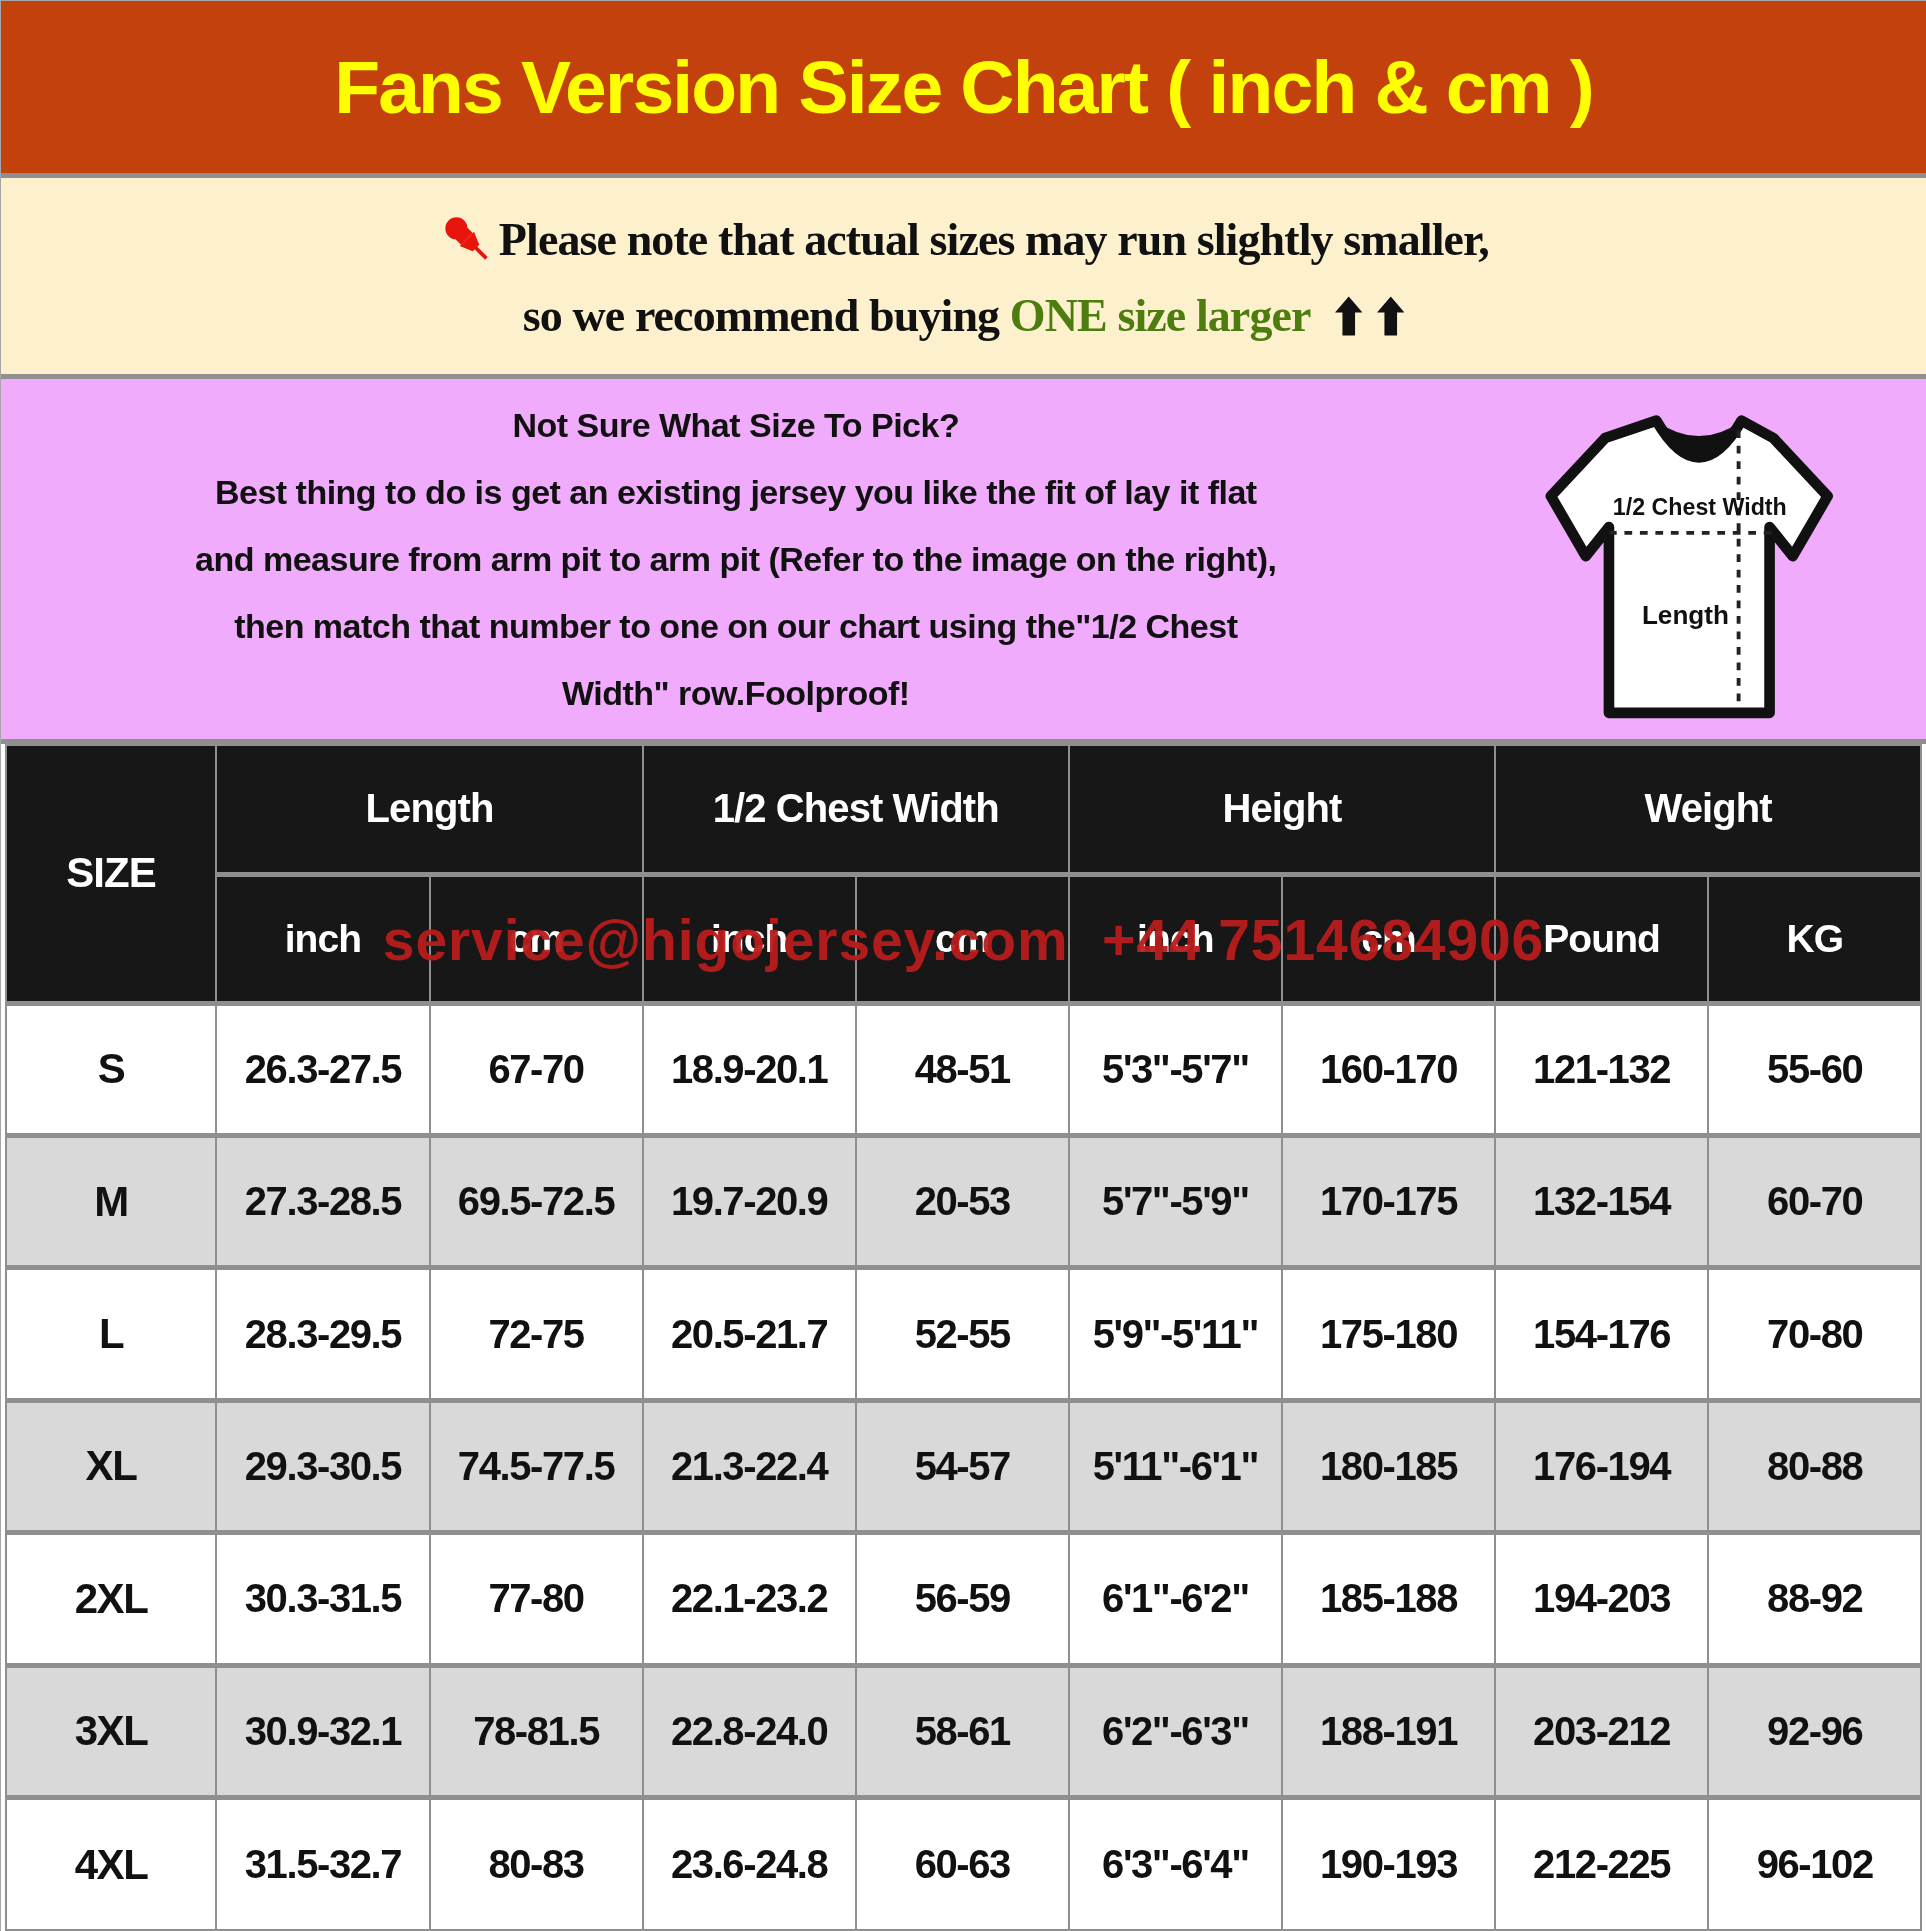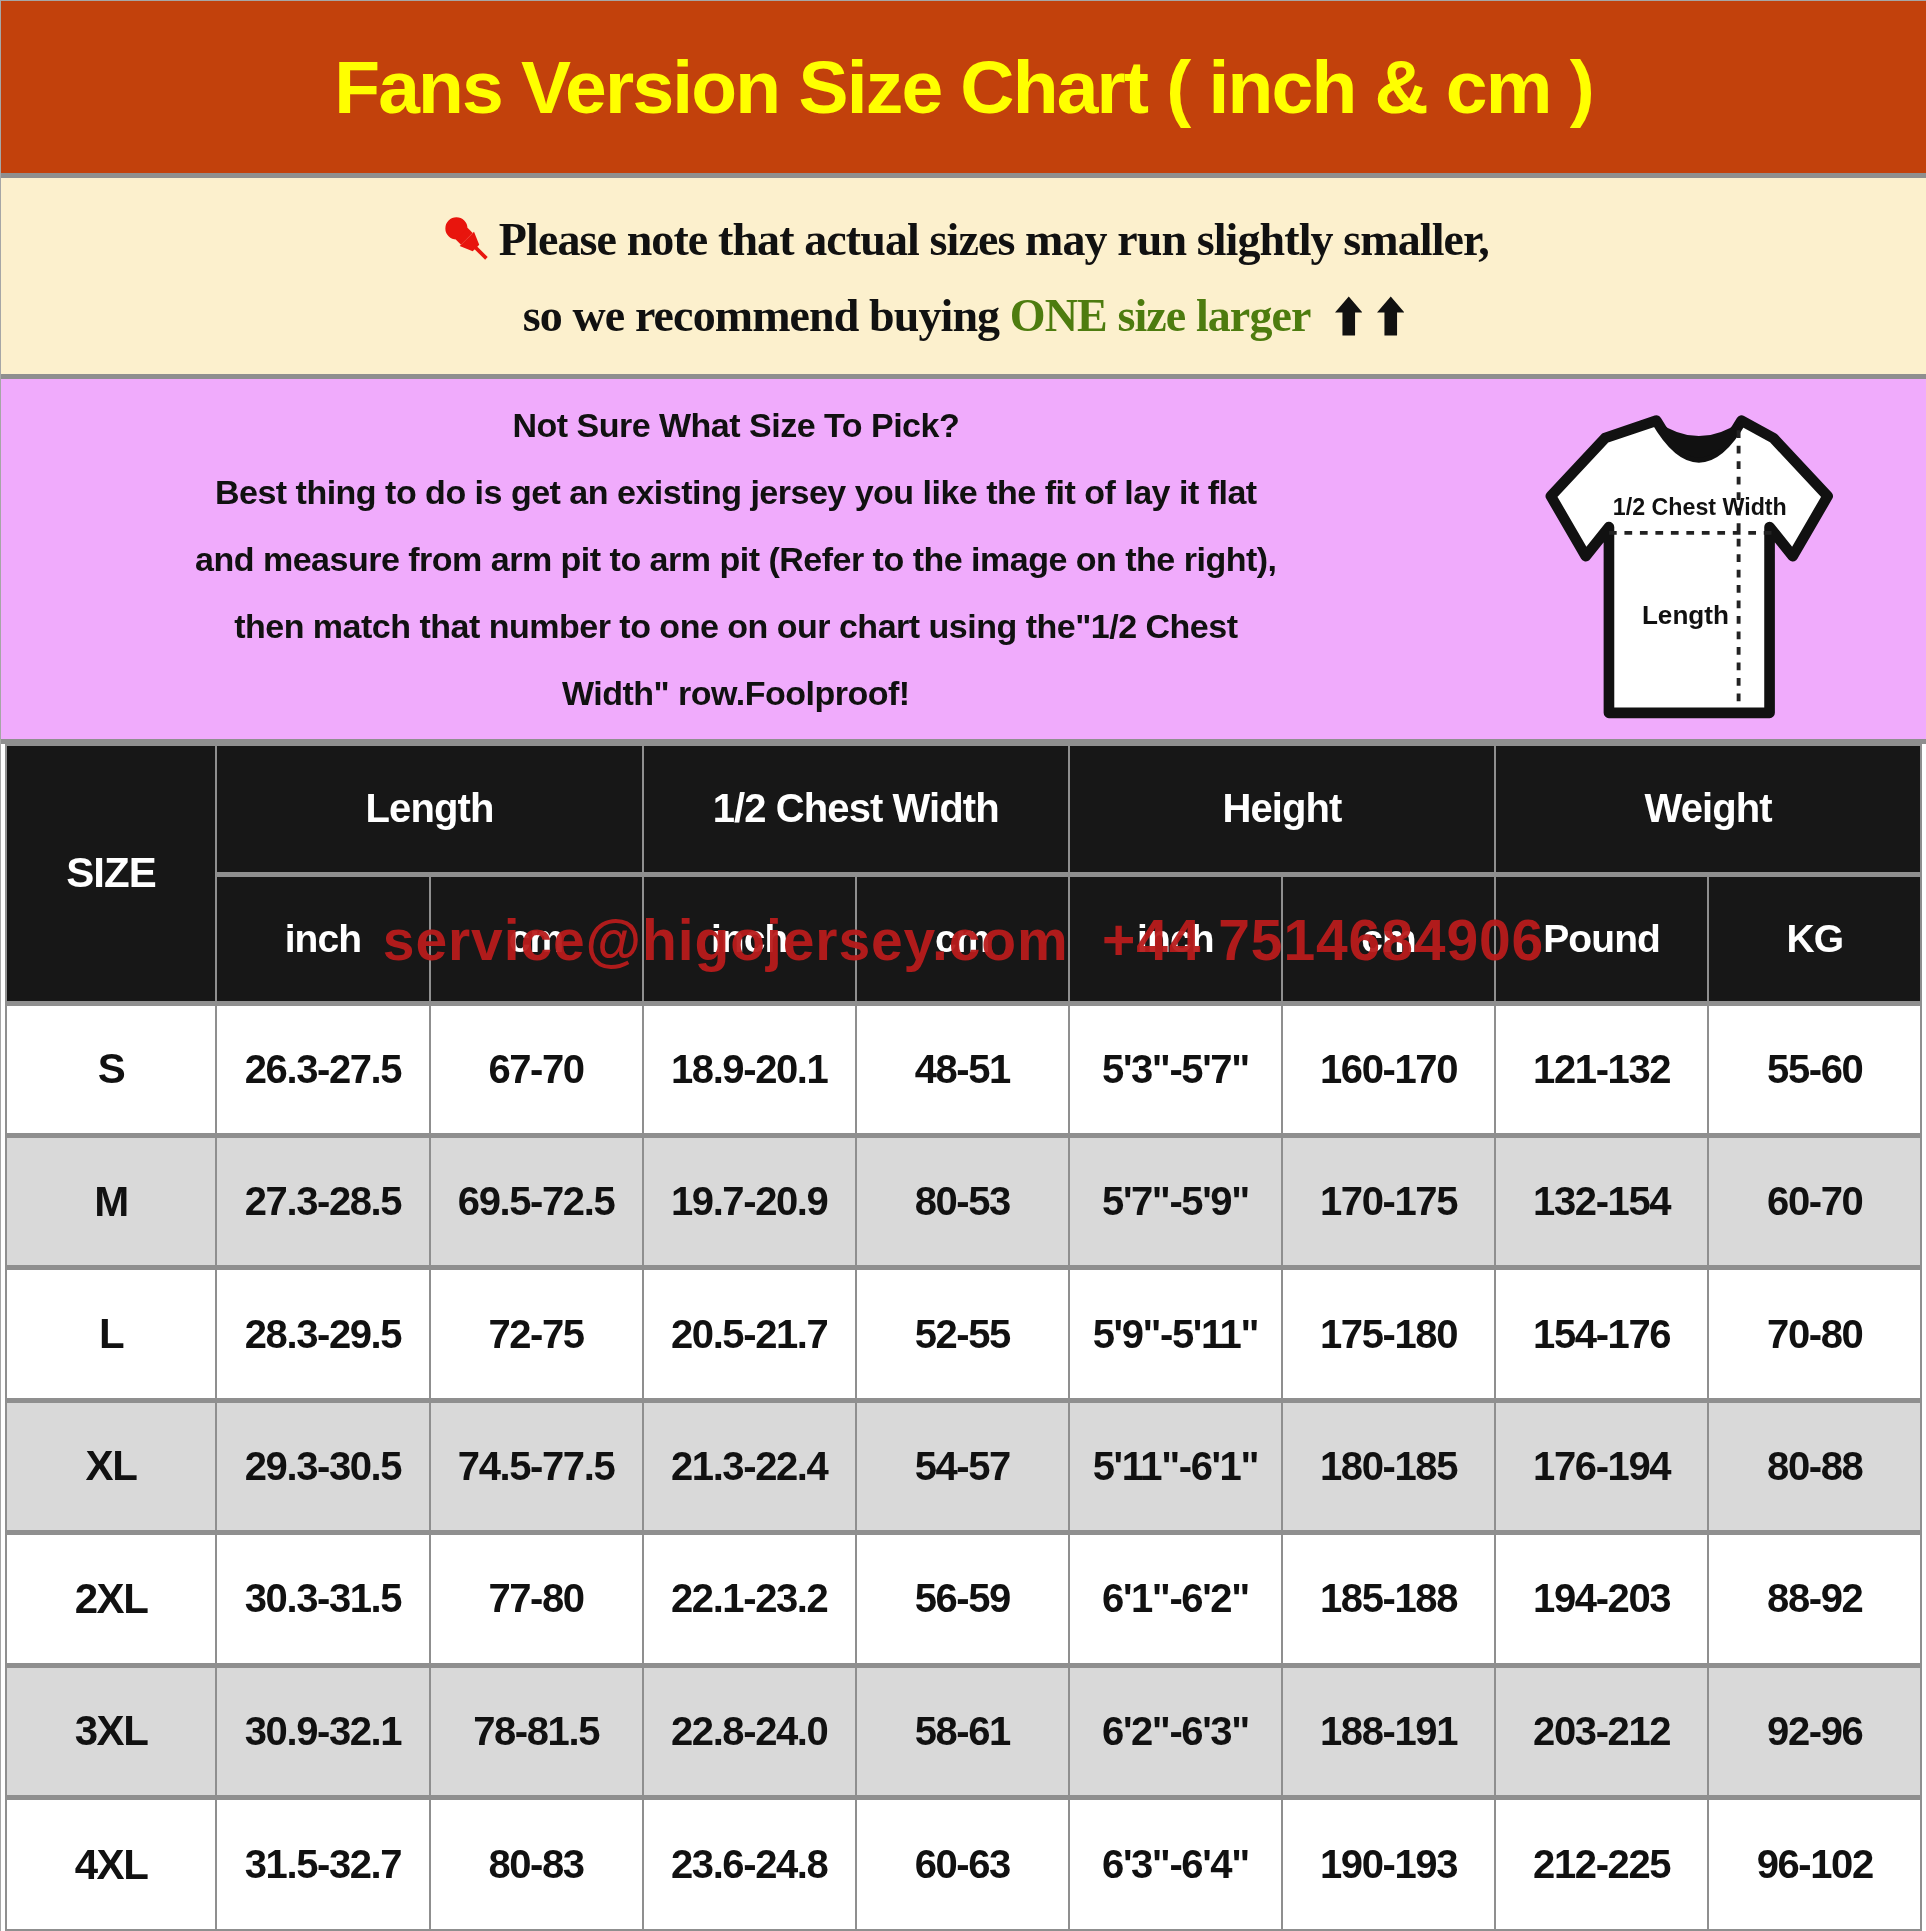--- a/index.html
+++ b/index.html
@@ -223,21 +223,21 @@
             <td>5'3"-5'7"</td>
             <td>160-170</td>
             <td>121-132</td>
             <td>55-60</td>
           </tr>
           <tr>
             <td class="size-cell">M</td>
             <td>27.3-28.5</td>
             <td>69.5-72.5</td>
             <td>19.7-20.9</td>
-            <td>80-53</td>
+            <td>20-53</td>
             <td>5'7"-5'9"</td>
             <td>170-175</td>
             <td>132-154</td>
             <td>60-70</td>
           </tr>
           <tr>
             <td class="size-cell">L</td>
             <td>28.3-29.5</td>
             <td>72-75</td>
             <td>20.5-21.7</td>

